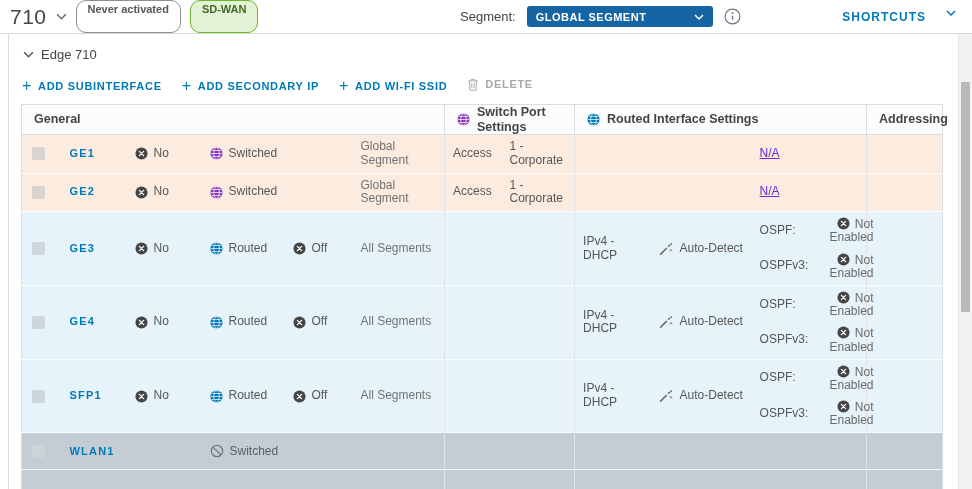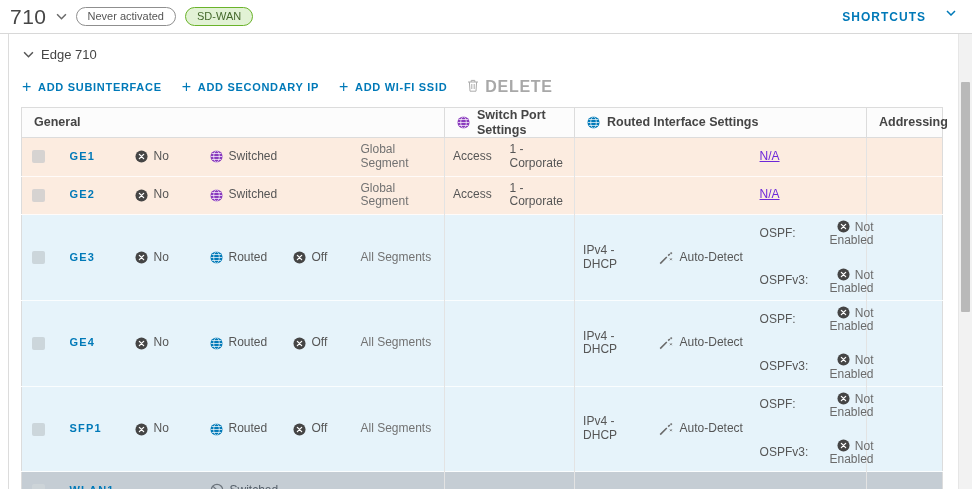--- a/index.html
+++ b/index.html
@@ -5,21 +5,21 @@
   * { box-sizing: border-box; margin: 0; padding: 0; }
   html,body { width: 972px; height: 489px; overflow: hidden; background: #fff;
     font-family: "Liberation Sans", sans-serif; color: #565656; }
 
   
   .topbar { height: 34px; display: flex; align-items: center; gap: 8px;
     padding: 0 16px 0 10px; border-bottom: 1px solid #d8d8d8; background: #fff; }
   .tb-left { display: flex; align-items: center; gap: 9px; width: 442px; flex: 0 0 auto; }
   .device-title { font-size: 21px; color: #454545; letter-spacing: .5px; }
   .chev { display: inline-flex; align-items: center; color: #565656; cursor: pointer; }
-  .pill { font-size: 11px; padding: 2px 11px 3px; border-radius: 10px; white-space: nowrap; }
+  .pill { font-size: 11px; padding: 2px 11px 17px; border-radius: 10px; white-space: nowrap; font-weight: bold; }
   .pill-plain { border: 1px solid #8f8f8f; color: #565656; background: #fff; }
   .pill-green { border: 1px solid #6ab32a; color: #44692b; background: #e2f2d5; }
   .tb-mid { display: flex; align-items: center; gap: 11px; }
   .seg-label { font-size: 13px; color: #454545; }
   .segment-dd { background: #1565a5; color: #fff; width: 186px; height: 21px;
     border-radius: 3px; display: flex; align-items: center; padding: 0 9px;
     font-size: 11px; font-weight: bold; letter-spacing: .5px; cursor: pointer; }
   .segment-dd .chev { margin-left: auto; color: #fff; }
   .info-ic { display: inline-flex; cursor: pointer; }
   .tb-right { margin-left: auto; display: flex; align-items: flex-start; gap: 20px;
@@ -28,22 +28,22 @@
   
   .panel { margin-left: 8px; border-left: 1px solid #dcdcdc; padding: 13px 0 0 12px;
     min-height: 445px; }
   .edge-header { display: flex; align-items: center; gap: 7px; color: #454545;
     font-size: 13px; margin: 0 0 16px 2px; cursor: pointer; }
   .actions-row { display: flex; align-items: center; gap: 20px; margin: 0 0 11px 1px; }
   .add-btn { color: #0079b8; font-size: 11px; font-weight: bold; letter-spacing: .7px;
     display: inline-flex; align-items: center; gap: 6px; cursor: pointer; background: none; border: none;
     font-family: inherit; }
   .add-btn .plus { font-size: 16px; font-weight: normal; line-height: 12px; }
-  .delete-btn { color: #a8a8a8; font-size: 16px; font-weight: bold; letter-spacing: .7px;
-    display: inline-flex; align-items: flex-end; gap: 6px; border: none; background: none;
+  .delete-btn { color: #a8a8a8; font-size: 11px; font-weight: bold; letter-spacing: .7px;
+    display: inline-flex; align-items: flex-start; gap: 6px; border: none; background: none;
     font-family: inherit; }
 
   
   table { border-collapse: collapse; table-layout: fixed; width: 921px;
     font-size: 12px; color: #565656; border: 1px solid #dcdcdc; }
   thead th { background: #fcfcfc; text-align: left; vertical-align: middle;
     font-weight: normal; }
   tr.group-row th { height: 30px; border-bottom: 1px solid #dcdcdc; font-size: 12.5px;
     font-weight: bold; color: #454545; padding: 0 6px 0 12px; }
   tr.group-row th .gwrap { display: flex; align-items: center; gap: 7px; line-height: 1.15; }
@@ -58,21 +58,21 @@
   tr.row-disabled { background: #c5cdd4; height: 37px; }
   td.cb { padding-left: 10px; }
   .checkbox { width: 13px; height: 13px; border-radius: 2px; background: #d6d3d1; cursor: pointer; }
   tr.row-routed .checkbox { background: #ccd6db; }
   tr.row-disabled .checkbox { background: #cfd6da; opacity: .75; }
   a.iface { color: #0079b8; font-weight: bold; font-size: 11px; letter-spacing: 1.2px;
     text-decoration: none; cursor: pointer; }
   .ic-text { display: flex; align-items: center; gap: 6px; }
   .ic-text svg { flex: 0 0 auto; }
   tr.row-disabled .ic-text span { color: #56606a; }
-  .ospf-grid { display: grid; grid-template-columns: 58px 1fr; row-gap: 20px; align-items: center; }
+  .ospf-grid { display: grid; grid-template-columns: 58px 1fr; row-gap: 8px; align-items: center; }
   .ospf-val { justify-self: end; width: 56px; text-align: right; line-height: 1.1;
     color: #6a6a6a; }
   .ospf-val svg { vertical-align: -2px; margin-right: 2px; }
   .na { color: #6d28d9; text-decoration: underline; }
   .seg-txt { color: #727272; }
 
   
   .scrollbar { position: fixed; top: 34px; right: 0; width: 14px; height: 455px;
     background: #f2f2f2; border-left: 1px solid #e6e6e6; }
   .scroll-thumb { position: absolute; left: 2px; right: 2px; top: 48px; height: 230px;
@@ -84,20 +84,38 @@
 <div class="topbar">
   <div class="tb-left">
     <span class="device-title">710</span>
     <span class="chev">
       <svg width="11" height="7" viewBox="0 0 10 6">
           <path d="M1 1l4 4 4-4" fill="none" stroke="#6a6a6a" stroke-width="1.4"></path>
         </svg>
     </span>
     <span class="pill pill-plain">Never activated</span>
     <span class="pill pill-green">SD-WAN</span>
+  </div>
+  <div class="tb-mid">
+    <span class="seg-label">Segment:</span>
+    <div class="segment-dd">
+      <span>GLOBAL SEGMENT</span>
+      <span class="chev">
+        <svg width="10" height="6" viewBox="0 0 10 6">
+            <path d="M1 1l4 4 4-4" fill="none" stroke="#fff" stroke-width="1.5"></path>
+          </svg>
+      </span>
+    </div>
+    <span class="info-ic">
+      <svg width="17" height="17" viewBox="0 0 16 16">
+          <circle cx="8" cy="8" r="7" fill="none" stroke="#6d7884" stroke-width="1.1"></circle>
+          <path d="M8 7.2v4" stroke="#6d7884" stroke-width="1.3"></path>
+          <circle cx="8" cy="4.7" r=".95" fill="#6d7884"></circle>
+        </svg>
+    </span>
   </div>
   <div class="tb-right">
     <span>SHORTCUTS</span>
     <span class="chev">
       <svg width="10" height="6" viewBox="0 0 10 6">
           <path d="M1 1l4 4 4-4" fill="none" stroke="#0079b8" stroke-width="1.5"></path>
         </svg>
     </span>
   </div>
 </div>

